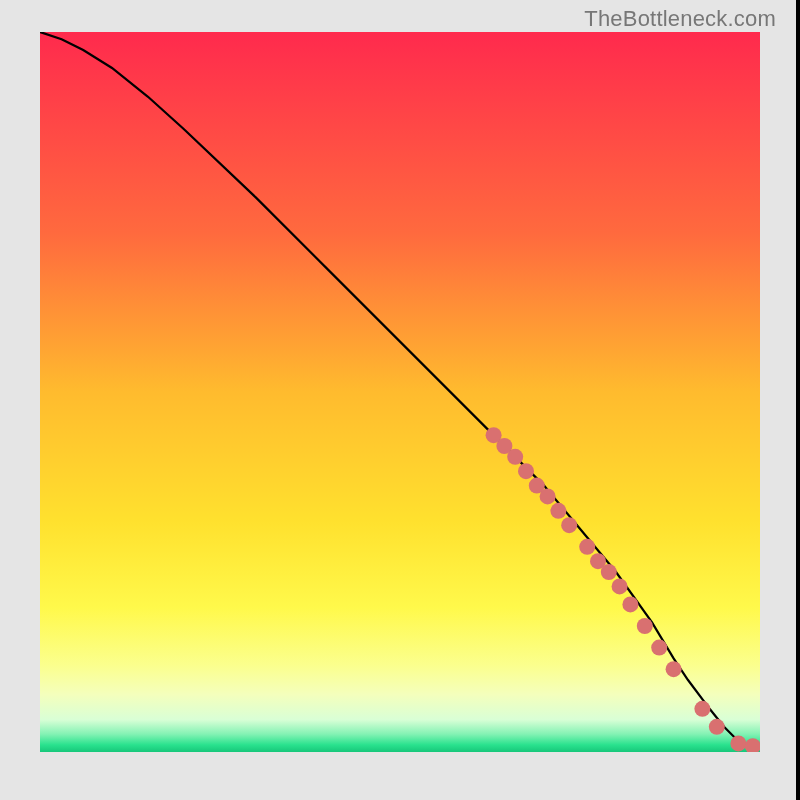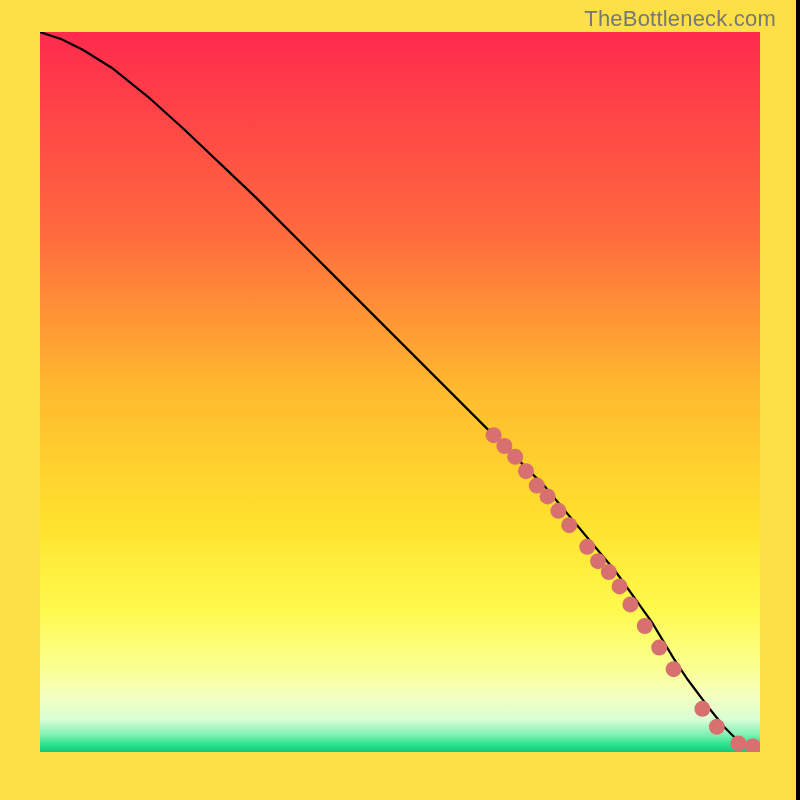--- a/index.html
+++ b/index.html
@@ -8,21 +8,21 @@
     width: 800px;
     height: 800px;
     background: #000;
     font-family: Arial, Helvetica, sans-serif;
     overflow: hidden;
   }
   .frame {
     position: relative;
     width: 796px;
     height: 800px;
-    background: #fde047;
+    background: #e5e5e5;
   }
   .watermark {
     position: absolute;
     top: 6px;
     right: 20px;
     color: #777;
     font-size: 22px;
     font-weight: 500;
     letter-spacing: 0.2px;
   }

